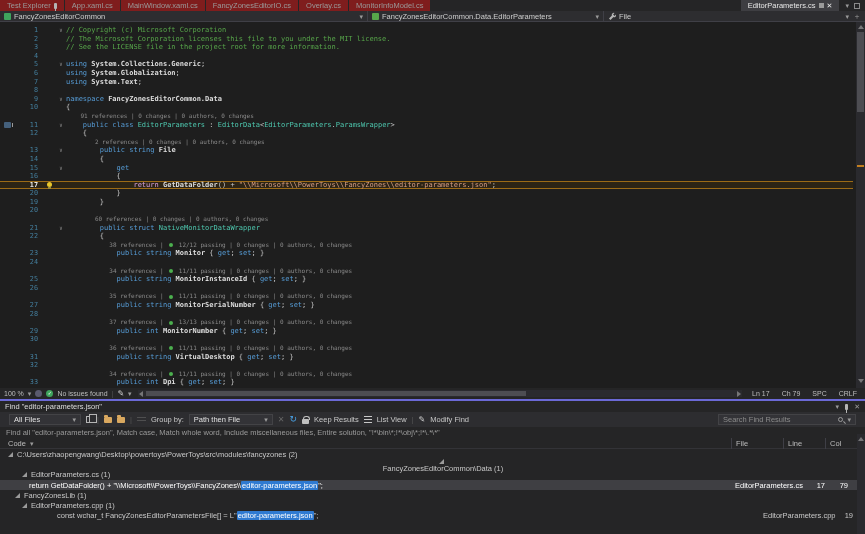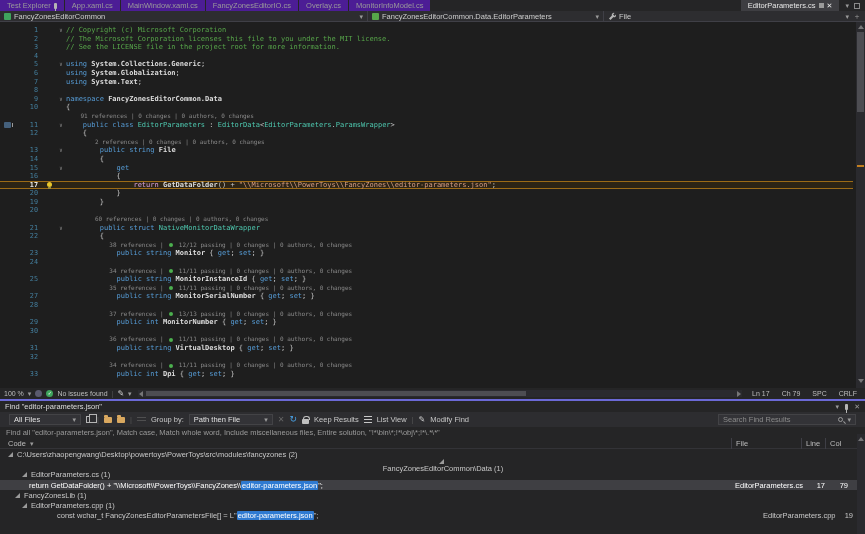--- a/index.html
+++ b/index.html
@@ -2,21 +2,21 @@
 <html><head>
 <meta charset="utf-8">
 <style>
   html,body{margin:0;padding:0;background:#1e1e1e;}
   *{box-sizing:border-box;}
   .app{position:relative;width:865px;height:534px;background:#252526;overflow:hidden;
        font-family:"Liberation Sans",sans-serif;color:#c8c8c8;}
   
   .tabrow{position:absolute;left:0;top:0;width:865px;height:11px;background:#252526;
           display:flex;align-items:stretch;font-size:7.5px;color:#9a9a9a;}
-  .tab{display:flex;align-items:center;gap:3px;padding:0 7px;background:#4c1d95;margin-right:1px;white-space:nowrap;}
+  .tab{display:flex;align-items:center;gap:3px;padding:0 7px;background:#7f1d1d;margin-right:1px;white-space:nowrap;}
   .tab.active{background:#3e3e42;color:#e6e6e6;}
   .wellctl{display:flex;align-items:center;gap:5px;padding:0 5px;color:#8a8a8a;}
   .sq{width:6px;height:6px;border:1px solid #8a8a8a;display:inline-block;}
   .sqf{width:5px;height:5px;background:#9a9a9a;display:inline-block;}
   .chev{font-size:7px;color:#9a9a9a;line-height:1;}
   .xg{font-size:7px;line-height:1;}
   .spacer{flex:1;}
   
   .navbar{position:absolute;left:0;top:11px;width:865px;height:11px;background:#2d2d30;
           display:flex;align-items:stretch;font-size:7.5px;color:#cdcdcd;border-bottom:1px solid #3f3f46;}
@@ -198,20 +198,21 @@
         <div class="eline"><div class="gm"></div><div class="lnum">19</div><div class="im"></div><div class="fold"></div><div class="codecell"><span class="p">        }</span></div></div>
         <div class="eline"><div class="gm"></div><div class="lnum">20</div><div class="im"></div><div class="fold"></div><div class="codecell"></div></div>
         <div class="eline"><div class="gm"></div><div class="lnum"></div><div class="im"></div><div class="fold"></div><div class="codecell"><span class="cl">        60 references | 0 changes | 0 authors, 0 changes</span></div></div>
         <div class="eline"><div class="gm"></div><div class="lnum">21</div><div class="im"></div><div class="fold">∨</div><div class="codecell"><span class="p">        </span><span class="k">public struct </span><span class="t">NativeMonitorDataWrapper</span></div></div>
         <div class="eline"><div class="gm"></div><div class="lnum">22</div><div class="im"></div><div class="fold"></div><div class="codecell"><span class="p">        {</span></div></div>
         <div class="eline"><div class="gm"></div><div class="lnum"></div><div class="im"></div><div class="fold"></div><div class="codecell"><span class="cl">            38 references | <span class="dot"></span> 12/12 passing | 0 changes | 0 authors, 0 changes</span></div></div>
         <div class="eline"><div class="gm"></div><div class="lnum">23</div><div class="im"></div><div class="fold"></div><div class="codecell"><span class="p">            </span><span class="k">public string </span><span class="i">Monitor</span><span class="p"> { </span><span class="k">get</span><span class="p">; </span><span class="k">set</span><span class="p">; }</span></div></div>
         <div class="eline"><div class="gm"></div><div class="lnum">24</div><div class="im"></div><div class="fold"></div><div class="codecell"></div></div>
         <div class="eline"><div class="gm"></div><div class="lnum"></div><div class="im"></div><div class="fold"></div><div class="codecell"><span class="cl">            34 references | <span class="dot"></span> 11/11 passing | 0 changes | 0 authors, 0 changes</span></div></div>
         <div class="eline"><div class="gm"></div><div class="lnum">25</div><div class="im"></div><div class="fold"></div><div class="codecell"><span class="p">            </span><span class="k">public string </span><span class="i">MonitorInstanceId</span><span class="p"> { </span><span class="k">get</span><span class="p">; </span><span class="k">set</span><span class="p">; }</span></div></div>
+        <div class="eline"><div class="gm"></div><div class="lnum">26</div><div class="im"></div><div class="fold"></div><div class="codecell"></div></div>
         <div class="eline"><div class="gm"></div><div class="lnum"></div><div class="im"></div><div class="fold"></div><div class="codecell"><span class="cl">            35 references | <span class="dot"></span> 11/11 passing | 0 changes | 0 authors, 0 changes</span></div></div>
         <div class="eline"><div class="gm"></div><div class="lnum">27</div><div class="im"></div><div class="fold"></div><div class="codecell"><span class="p">            </span><span class="k">public string </span><span class="i">MonitorSerialNumber</span><span class="p"> { </span><span class="k">get</span><span class="p">; </span><span class="k">set</span><span class="p">; }</span></div></div>
         <div class="eline"><div class="gm"></div><div class="lnum">28</div><div class="im"></div><div class="fold"></div><div class="codecell"></div></div>
         <div class="eline"><div class="gm"></div><div class="lnum"></div><div class="im"></div><div class="fold"></div><div class="codecell"><span class="cl">            37 references | <span class="dot"></span> 13/13 passing | 0 changes | 0 authors, 0 changes</span></div></div>
         <div class="eline"><div class="gm"></div><div class="lnum">29</div><div class="im"></div><div class="fold"></div><div class="codecell"><span class="p">            </span><span class="k">public int </span><span class="i">MonitorNumber</span><span class="p"> { </span><span class="k">get</span><span class="p">; </span><span class="k">set</span><span class="p">; }</span></div></div>
         <div class="eline"><div class="gm"></div><div class="lnum">30</div><div class="im"></div><div class="fold"></div><div class="codecell"></div></div>
         <div class="eline"><div class="gm"></div><div class="lnum"></div><div class="im"></div><div class="fold"></div><div class="codecell"><span class="cl">            36 references | <span class="dot"></span> 11/11 passing | 0 changes | 0 authors, 0 changes</span></div></div>
         <div class="eline"><div class="gm"></div><div class="lnum">31</div><div class="im"></div><div class="fold"></div><div class="codecell"><span class="p">            </span><span class="k">public string </span><span class="i">VirtualDesktop</span><span class="p"> { </span><span class="k">get</span><span class="p">; </span><span class="k">set</span><span class="p">; }</span></div></div>
         <div class="eline"><div class="gm"></div><div class="lnum">32</div><div class="im"></div><div class="fold"></div><div class="codecell"></div></div>
         <div class="eline"><div class="gm"></div><div class="lnum"></div><div class="im"></div><div class="fold"></div><div class="codecell"><span class="cl">            34 references | <span class="dot"></span> 11/11 passing | 0 changes | 0 authors, 0 changes</span></div></div>
@@ -285,21 +286,21 @@
         <span class="chev">▾</span>
       </div>
     </div>
     <div class="fsummary">Find all "editor-parameters.json", Match case, Match whole word, Include miscellaneous files, Entire solution, "!*\bin\*;!*\obj\*;!*\.*\*"</div>
     <div class="fhead">
       <span class="codecol">
         <span>Code</span>
         <span class="chev">▾</span>
       </span>
       <span class="hc" style="left:731px;width:70px">File</span>
-      <span class="hc" style="left:801px;width:24px">Line</span>
+      <span class="hc" style="left:783px;width:24px">Line</span>
       <span class="hc" style="left:825px;width:24px">Col</span>
     </div>
     <div class="frows" id="frows">
         <div class="frow" style="padding-left: 8px;">
           <span class="arrow"></span>
           <span>C:\Users\zhaopengwang\Desktop\powertoys\PowerToys\src\modules\fancyzones (2)</span>
         </div>
         <div class="frow" style="padding-left: 21px; flex-direction: column;">
           <span class="arrow"></span>
           <span>FancyZonesEditorCommon\Data (1)</span>

